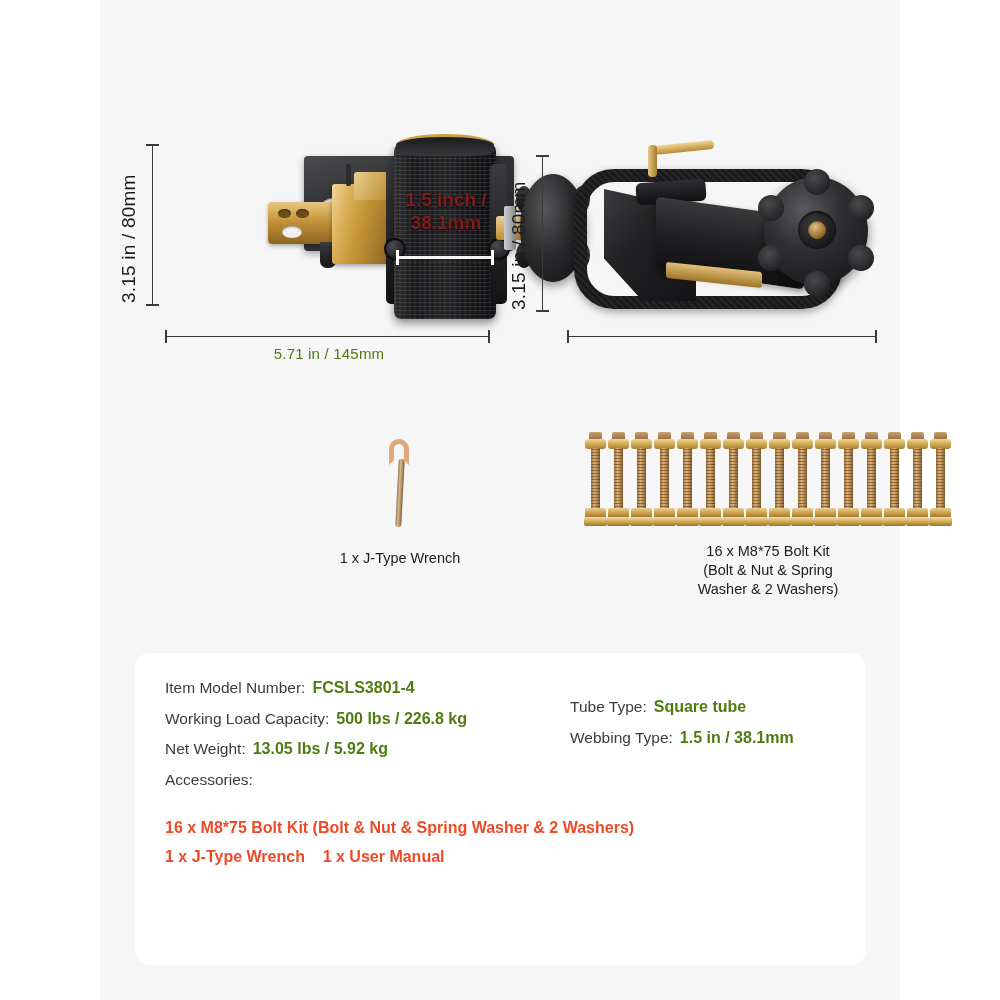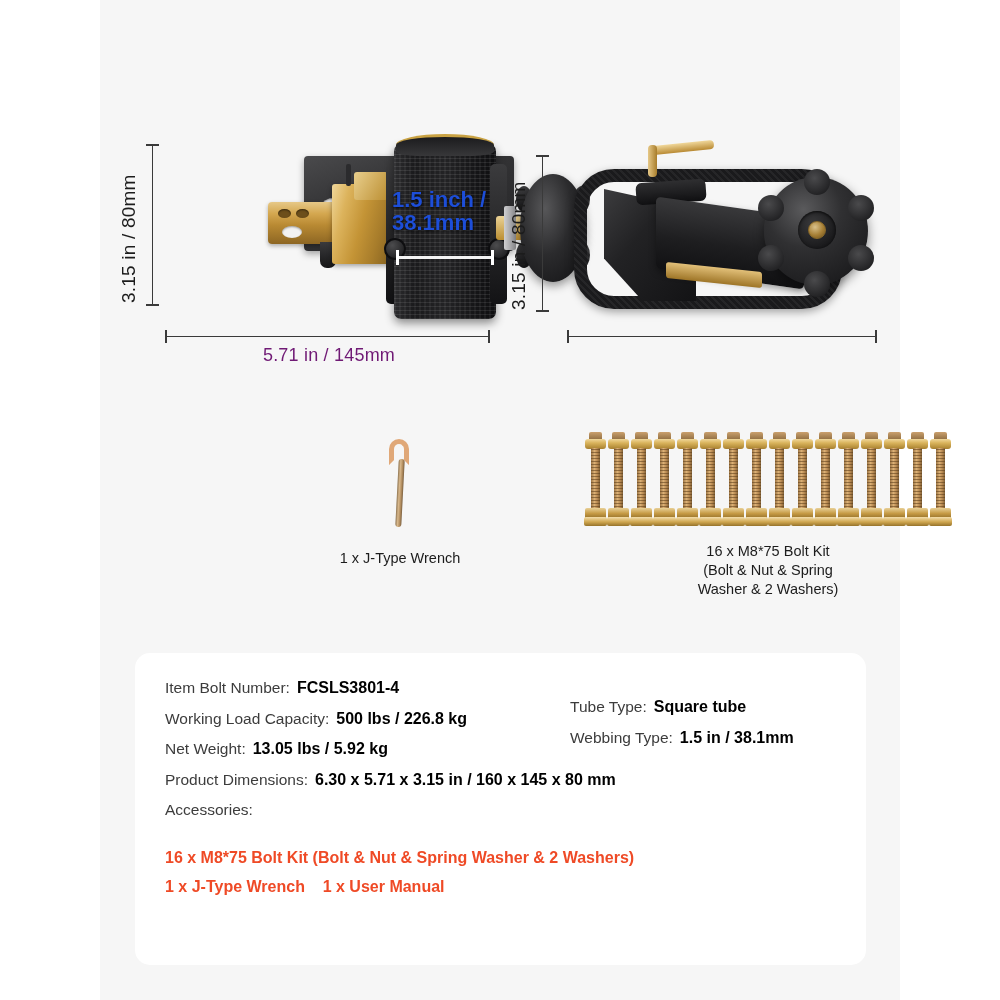--- a/index.html
+++ b/index.html
@@ -33,21 +33,21 @@
   .dim-h::after  { right: 0; }
 
   .dim-label-v {
     position: absolute;
     writing-mode: vertical-rl;
     transform: rotate(180deg);
     font-size: 19px; color: #1c1c1c; letter-spacing: .2px;
     white-space: nowrap;
   }
   .dim-label-h {
-    position: absolute; font-size: 18px; color: #701a75; white-space: nowrap;
+    position: absolute; font-size: 15px; color: #4d7c0f; white-space: nowrap;
     letter-spacing: .2px;
   }
 
   
   .prod1 { position: absolute; left: 168px; top: 150px; width: 320px; height: 165px; }
 
   .p1-plate {
     position: absolute; left: 36px; top: 6px; width: 210px; height: 95px;
     background: linear-gradient(160deg,#4a4a4c 0%, #343436 35%, #252527 100%);
     border-radius: 4px;
@@ -137,22 +137,22 @@
     position: absolute; left: 128px; top: 106px; width: 98px; height: 3px;
     background: rgba(255,255,255,.95);
   }
   .p1-webband::before, .p1-webband::after {
     content: ""; position: absolute; top: -6px; width: 3px; height: 15px; background: #fff;
   }
   .p1-webband::before { left: 0; }
   .p1-webband::after  { right: 0; }
   .p1-web-label {
     position: absolute; left: 124px; top: 38px; width: 108px;
-    color: #1d4ed8; font-weight: bold; font-size: 22px; line-height: 23px;
-    text-shadow: 0 1px 3px rgba(0,0,0,.9);
+    color: #7f1d1d; font-weight: bold; font-size: 19px; line-height: 23px;
+    text-align: center; text-shadow: 0 1px 3px rgba(0,0,0,.9);
   }
 
   
   .p1-shaft {
     position: absolute; left: 228px; top: 66px; width: 34px; height: 24px;
     background: linear-gradient(180deg,#ead296,#bb8e31);
     border-radius: 3px;
   }
   .p1-washer {
     position: absolute; left: 236px; top: 56px; width: 12px; height: 44px;
@@ -298,21 +298,21 @@
   }
 
   
   .spec-panel {
     position: absolute; left: 135px; top: 653px; width: 731px; height: 312px;
     background: #ffffff; border-radius: 15px;
   }
   .spec-inner { position: absolute; left: 30px; top: 26px; right: 24px; }
   .spec-row { display: flex; align-items: baseline; margin-bottom: 12.5px; }
   .spec-key { font-size: 15.5px; color: #3c3c3c; white-space: nowrap; }
-  .spec-val { font-size: 16px; color: #000000; font-weight: bold; margin-left: 7px; white-space: nowrap; }
+  .spec-val { font-size: 16px; color: #4d7c0f; font-weight: bold; margin-left: 7px; white-space: nowrap; }
   .spec-col-right { position: absolute; left: 435px; top: 26px; margin-top: 19px; }
   .acc-line {
     font-size: 16px; color: #ef4a26; font-weight: bold; margin-bottom: 11px; white-space: pre;
   }
   .acc-label { font-size: 15.5px; color: #3c3c3c; margin-bottom: 30px; }
 </style>
 </head>
 <body>
 
 <div id="root">
@@ -505,34 +505,30 @@
           <div class="bolt-washer-b"></div>
         </div>
     </div>
     <div class="acc-caption" style="left:518px; top:542px; width:300px;">16 x M8*75 Bolt Kit
 (Bolt &amp; Nut &amp; Spring
 Washer &amp; 2 Washers)</div>
 
     <div class="spec-panel" style="left:35px;">
       <div class="spec-inner">
         <div class="spec-row">
-          <span class="spec-key">Item Bolt Number:</span>
+          <span class="spec-key">Item Model Number:</span>
           <span class="spec-val">FCSLS3801-4</span>
         </div>
         <div class="spec-row">
           <span class="spec-key">Working Load Capacity:</span>
           <span class="spec-val">500 lbs / 226.8 kg</span>
         </div>
         <div class="spec-row">
           <span class="spec-key">Net Weight:</span>
           <span class="spec-val">13.05 lbs / 5.92 kg</span>
-        </div>
-        <div class="spec-row">
-          <span class="spec-key">Product Dimensions:</span>
-          <span class="spec-val">6.30 x 5.71 x 3.15 in / 160 x 145 x 80 mm</span>
         </div>
         <div class="acc-label">Accessories:</div>
         <div class="acc-line">16 x M8*75 Bolt Kit (Bolt &amp; Nut &amp; Spring Washer &amp; 2 Washers)</div>
         <div class="acc-line">1 x J-Type Wrench    1 x User Manual</div>
       </div>
 
       <div class="spec-col-right">
         <div class="spec-row">
           <span class="spec-key">Tube Type:</span>
           <span class="spec-val">Square tube</span>

